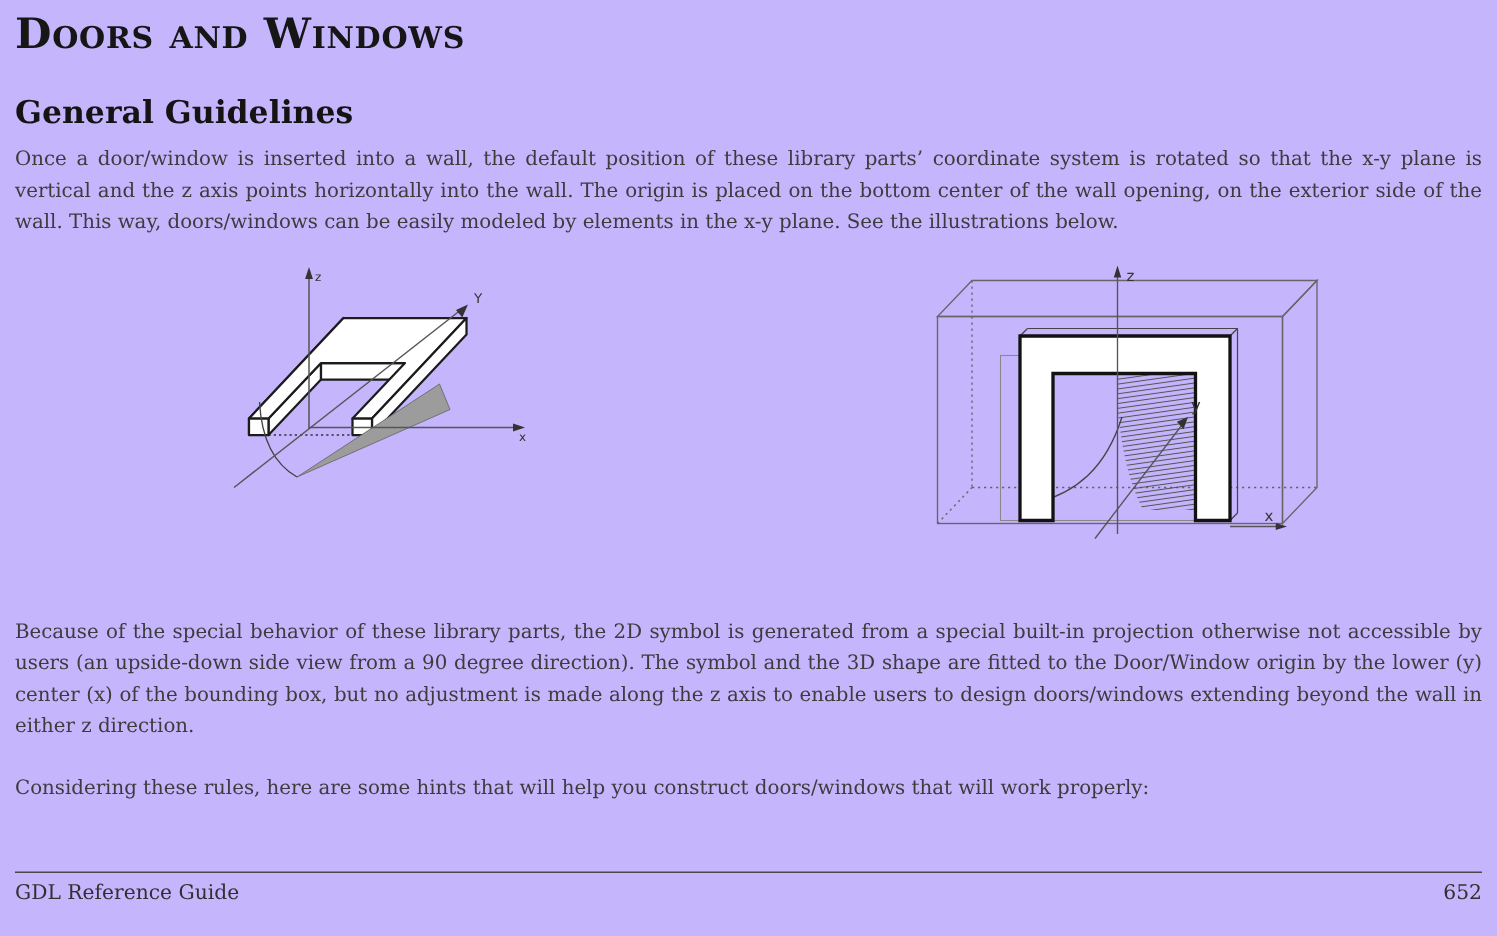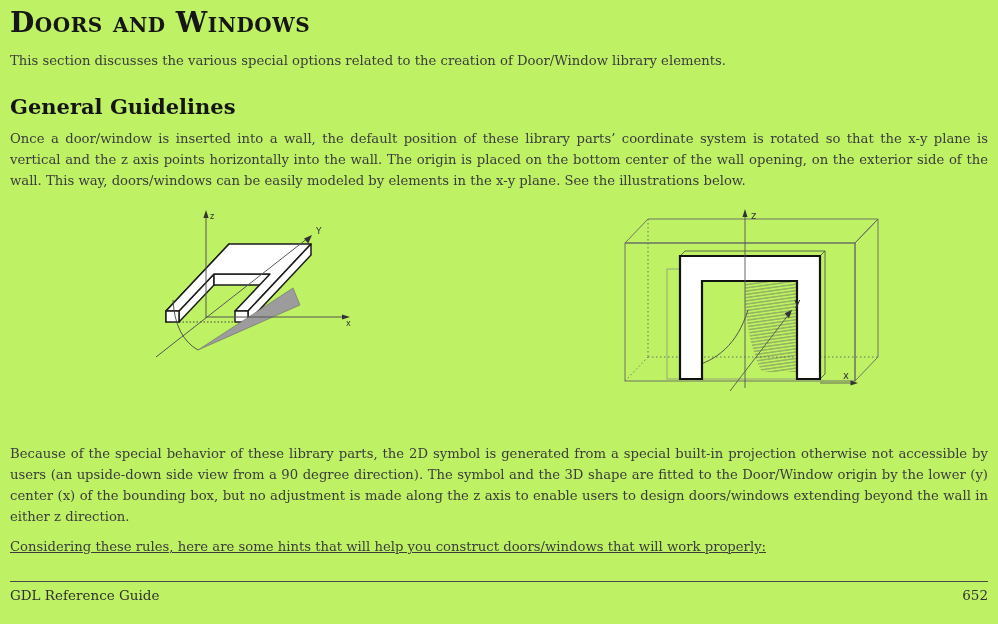--- a/index.html
+++ b/index.html
@@ -1,21 +1,21 @@
 <!DOCTYPE html>
 <html><head>
 <meta charset="utf-8">
 <style>
   html,body { margin:0; padding:0; background:#fff; }
   .page {
     position:relative;
     width:998px; height:624px;
     box-sizing:border-box;
     padding:6px 10px 0 10px;
-    background:#bef264;
+    background:#c4b5fd;
     font-family:"DejaVu Serif","Liberation Serif",serif;
     color:#3c3c3c;
     overflow:hidden;
   }
   .h1 {
     font-variant:small-caps;
     font-weight:bold;
     font-size:28px;
     color:#161616;
     margin:0 0 11px 0;
@@ -31,41 +31,40 @@
   .body-par {
     font-size:13.2px;
     line-height:21px;
     text-align:justify;
     margin:4px 0 0 0;
   }
   .figures { position:relative; height:234px; margin-top:14px; }
   .fig { position:absolute; top:0; }
   .fig-left  { left:138px; }
   .fig-right { left:602px; }
-  .last-par { margin-top:9px;text-decoration:underline; }
+  .last-par { margin-top:20px; }
   .footer {
     position:absolute;
     left:10px; right:10px; bottom:21px;
     border-top:1px solid #4a4a4a;
     padding-top:5px;
     display:flex;
     justify-content:space-between;
     font-size:13.5px;
     color:#303030;
   }
   .axis-label { font-family:"DejaVu Sans","Liberation Sans",sans-serif; fill:#333; }
 </style>
 </head>
 <body>
 
 <div class="page">
 
   <h1 class="h1">Doors and Windows</h1>
 
-  <p class="intro">This section discusses the various special options related to the creation of Door/Window library elements.</p>
 
   <h2 class="h2">General Guidelines</h2>
 
   <p class="body-par">Once a door/window is inserted into a wall, the default position of these library parts’ coordinate system is rotated so that the x-y plane is vertical and the z axis points horizontally into the wall. The origin is placed on the bottom center of the wall opening, on the exterior side of the wall. This way, doors/windows can be easily modeled by elements in the x-y plane. See the illustrations below.</p>
 
   <div class="figures">
 
     <svg class="fig fig-left" width="225" height="192" viewBox="0 0 225 192" xmlns="http://www.w3.org/2000/svg">
 
       <line x1="31" y1="117" x2="87" y2="117" stroke="#333" stroke-width="0.9" stroke-dasharray="1.5,2"></line>

